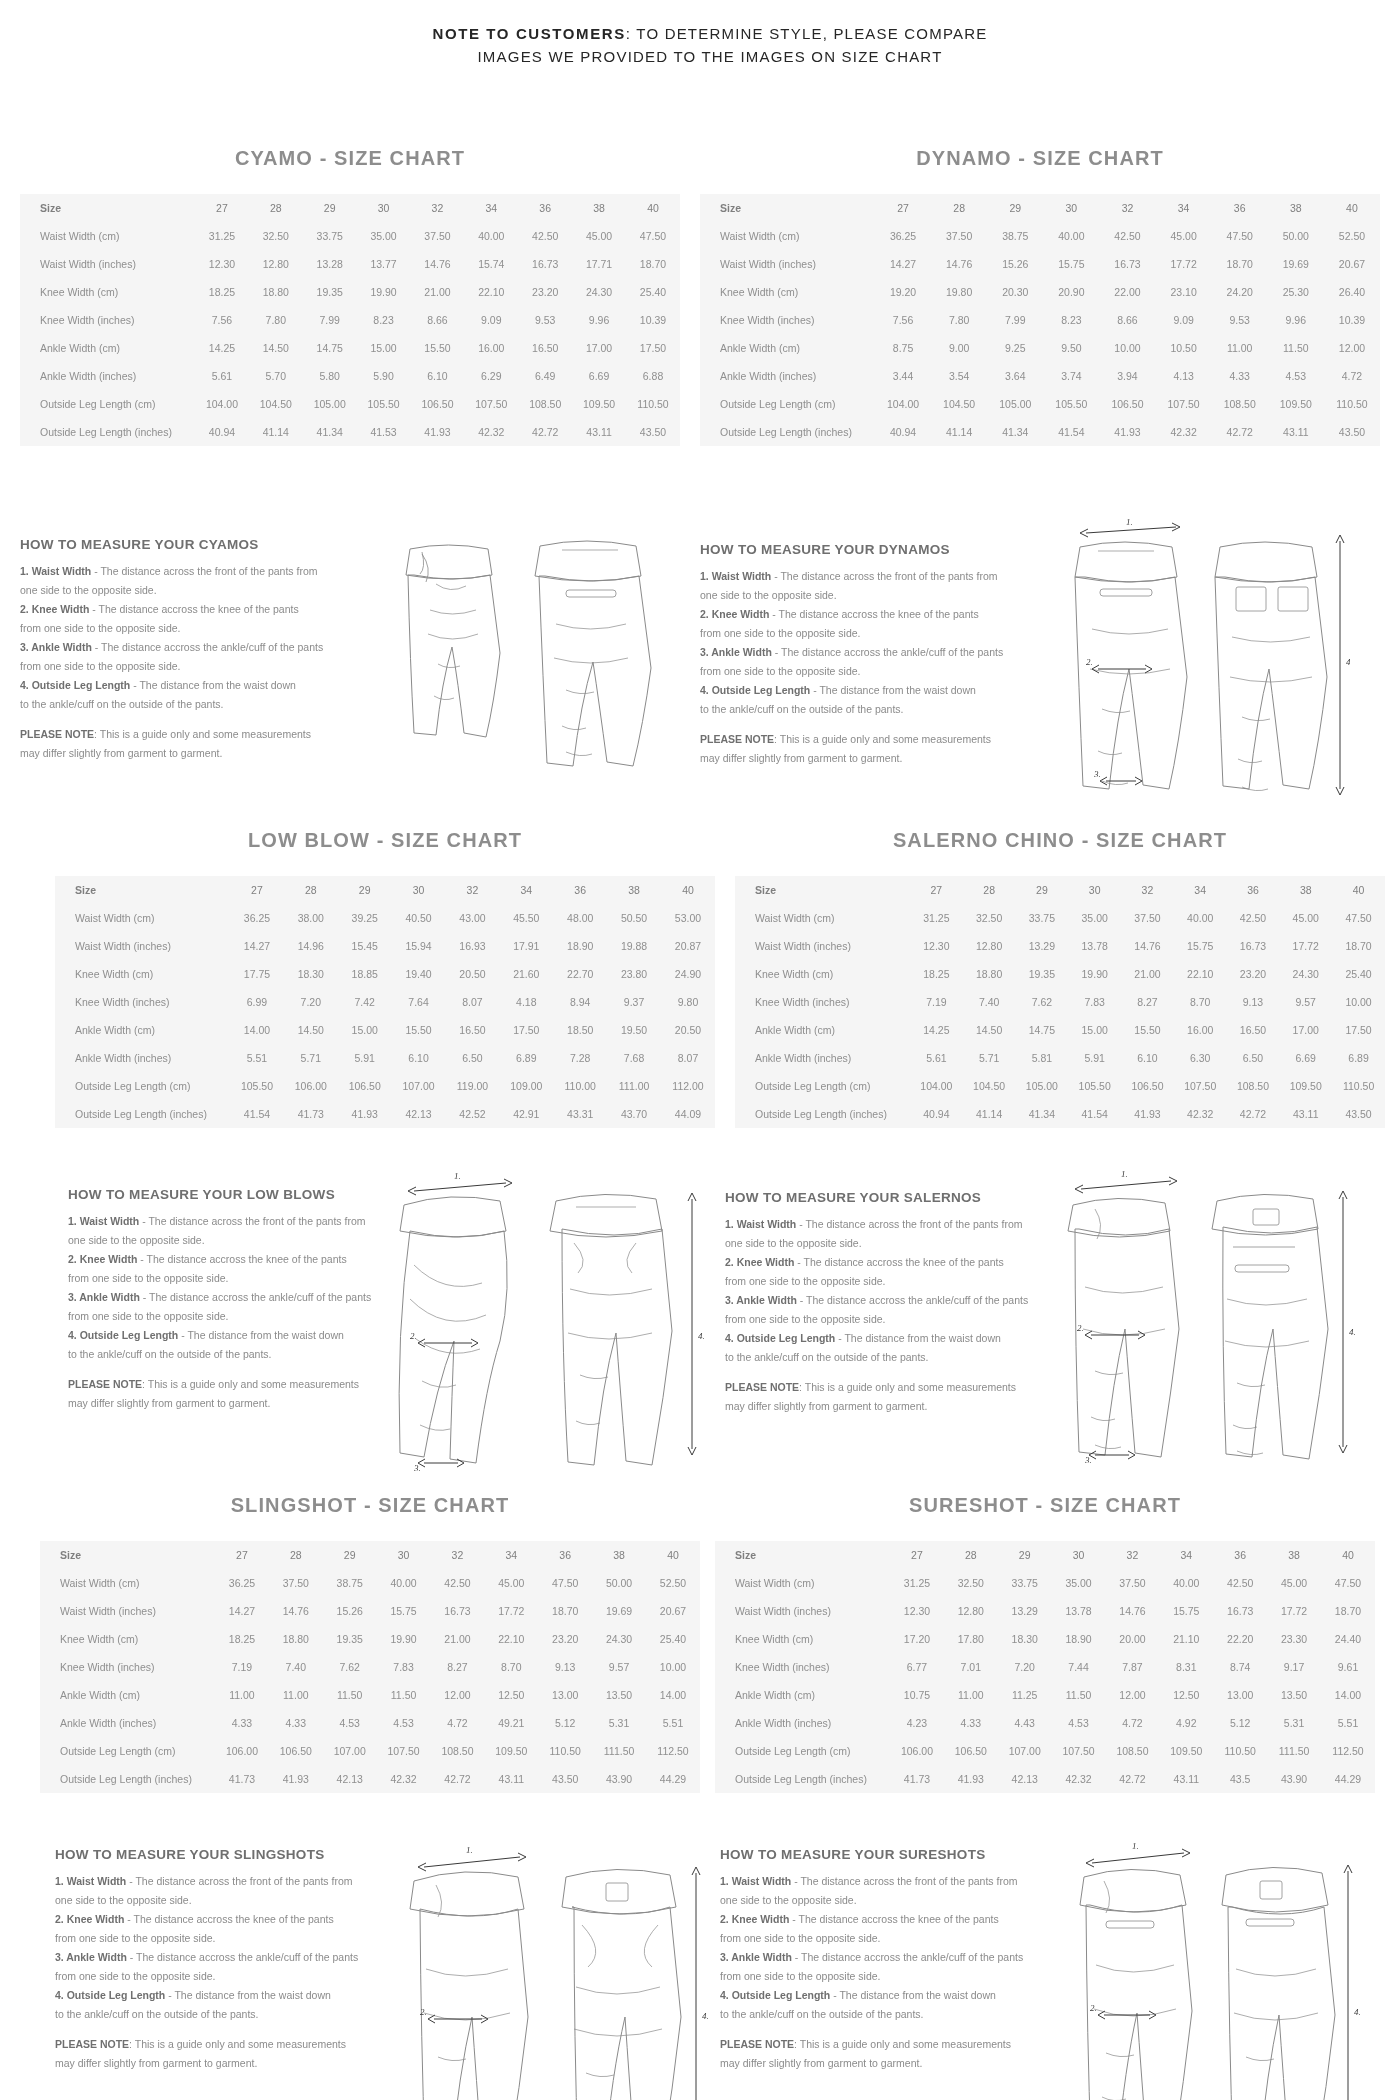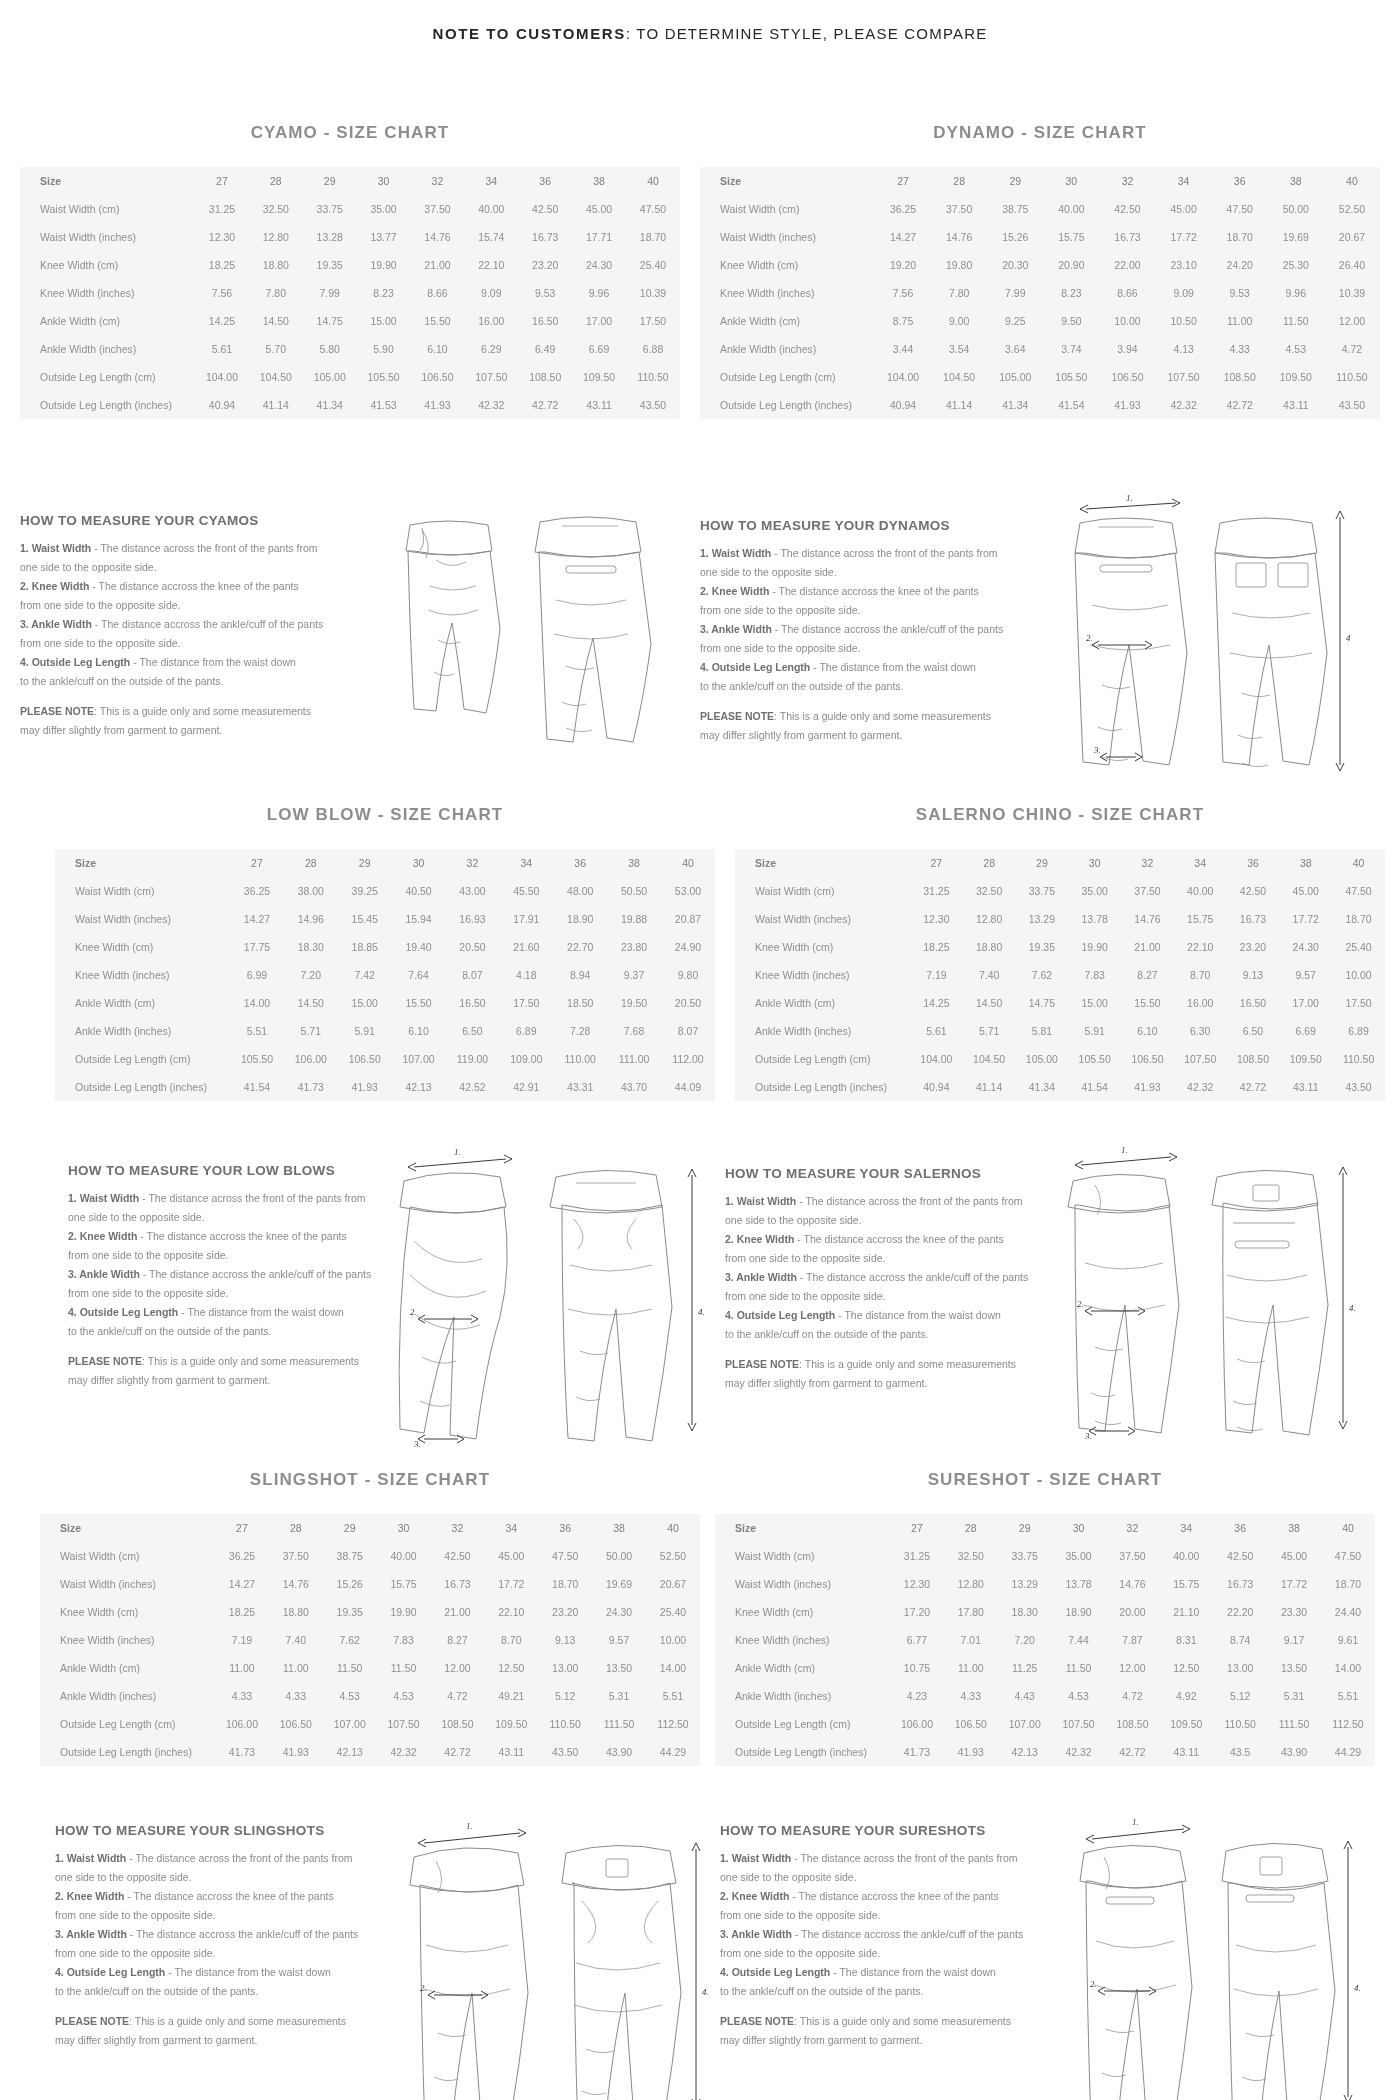--- a/index.html
+++ b/index.html
@@ -24,21 +24,21 @@
     color: #262626;
     padding-left: 20px;
   }
   .note .strong { font-weight: bold; letter-spacing: 1.6px; }
 
   
   .board { position: relative; width: 1400px; }
 
   .chart-title {
     text-align: center;
-    font-size: 17px;
+    font-size: 20px;
     font-weight: bold;
     letter-spacing: 1.1px;
     color: #8d8d8d;
     margin: 0;
   }
 
   table.size-table {
     width: 100%;
     border-collapse: collapse;
     background: #f5f5f5;
@@ -80,20 +80,21 @@
   
   .blk { position: absolute; }
 </style>
 </head>
 <body>
 
 <div class="note">
   <div>
     <span class="strong">NOTE TO CUSTOMERS</span><span>: TO DETERMINE STYLE, PLEASE COMPARE</span>
   </div>
+  <div>IMAGES WE PROVIDED TO THE IMAGES ON SIZE CHART</div>
 </div>
 
 <div class="board">
 
   <div class="blk" style="left:20px; top:78px; width:660px;">
     <h2 class="chart-title">CYAMO - SIZE CHART</h2>
     <div style="margin-top:24px;">
       <table class="size-table">
           <thead>
             <tr>

